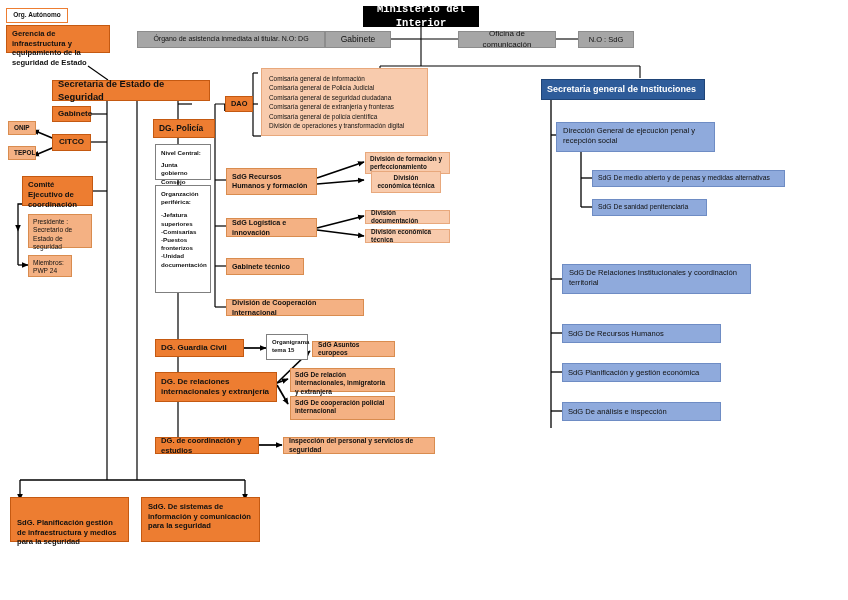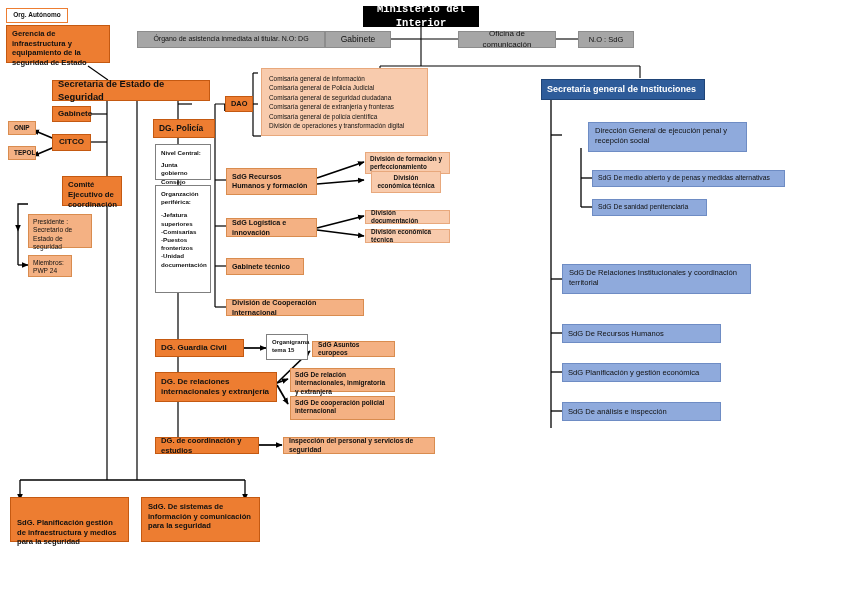--- a/index.html
+++ b/index.html
@@ -244,21 +244,21 @@
   <span>Oficina de comunicación</span>
 </div>
 <div class="node gray pad" style="left:578px;top:31px;width:56px;height:17px;font-size:7.5px;">
   <span>N.O : SdG</span>
 </div>
 
 <div class="node white-o pad" style="left:6px;top:8px;width:62px;height:15px;font-size:6.5px;">
   <span>Org. Autónomo</span>
 </div>
 
-<div class="node orange multi" style="left:6px;top:25px;width:104px;height:38px;font-size:7.6px;padding:3px 5px;">
+<div class="node orange multi" style="left:6px;top:25px;width:104px;height:28px;font-size:7.6px;padding:3px 5px;">
   <span>Gerencia de infraestructura y equipamiento de la seguridad de Estado</span>
 </div>
 
 <div class="node orange pad" style="left:52px;top:80px;width:158px;height:21px;font-size:9.4px;">
   <span>Secretaria de Estado de Seguridad</span>
 </div>
 
 <div class="node orange pad" style="left:52px;top:106px;width:39px;height:16px;font-size:8px;">
   <span>Gabinete</span>
 </div>
@@ -266,21 +266,21 @@
 <div class="node orange-c pad" style="left:52px;top:134px;width:39px;height:17px;font-size:8px;">
   <span>CITCO</span>
 </div>
 <div class="node morange pad" style="left:8px;top:121px;width:28px;height:14px;font-size:6.4px;font-weight:bold;">
   <span>ONIP</span>
 </div>
 <div class="node morange pad" style="left:8px;top:146px;width:28px;height:14px;font-size:6.4px;font-weight:bold;">
   <span>TEPOL</span>
 </div>
 
-<div class="node orange multi" style="left:22px;top:176px;width:60px;height:30px;font-size:7.8px;padding:3px 5px;margin-left:40px;">
+<div class="node orange multi" style="left:22px;top:176px;width:71px;height:30px;font-size:7.8px;padding:3px 5px;">
   <span>Comité Ejecutivo de coordinación</span>
 </div>
 <div class="node morange multi" style="left:28px;top:214px;width:64px;height:34px;font-size:6.6px;padding:3px 4px;">
   <span>Presidente : Secretario de Estado de seguridad</span>
 </div>
 <div class="node morange multi" style="left:28px;top:255px;width:44px;height:22px;font-size:6.6px;padding:3px 4px;">
   <span>Miembros: PWP 24</span>
 </div>
 
 <div class="node orange pad" style="left:153px;top:119px;width:62px;height:19px;font-size:8.4px;">
@@ -374,21 +374,21 @@
   <span>SdG.  Planificación gestión de infraestructura y medios para la seguridad</span>
 </div>
 <div class="node orange multi" style="left:141px;top:497px;width:119px;height:45px;font-size:7.6px;padding:4px 6px;">
   <span>SdG.  De sistemas de información y comunicación para la seguridad</span>
 </div>
 
 <div class="node blue pad" style="left:541px;top:79px;width:164px;height:21px;font-size:9px;">
   <span>Secretaria general de Instituciones</span>
 </div>
 
-<div class="node lblue multi" style="left:588px;top:122px;width:159px;height:30px;font-size:7.6px;padding:3px 6px;">
+<div class="node lblue multi" style="left:556px;top:122px;width:159px;height:30px;font-size:7.6px;padding:3px 6px;">
   <span>Dirección General de ejecución penal y recepción social</span>
 </div>
 
 <div class="node lblue pad" style="left:592px;top:170px;width:193px;height:17px;font-size:6.8px;">
   <span>SdG De medio abierto y de penas y medidas alternativas</span>
 </div>
 <div class="node lblue pad" style="left:592px;top:199px;width:115px;height:17px;font-size:6.8px;">
   <span>SdG De sanidad penitenciaria</span>
 </div>
 

